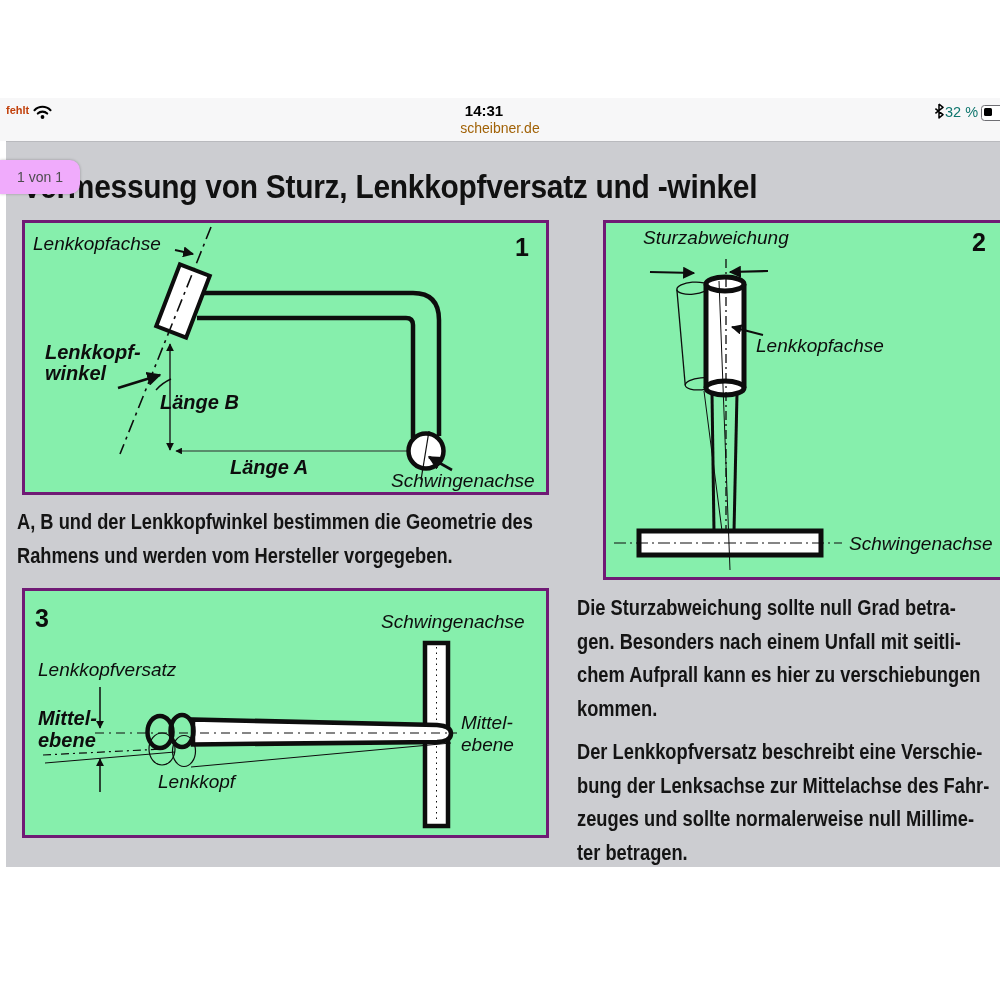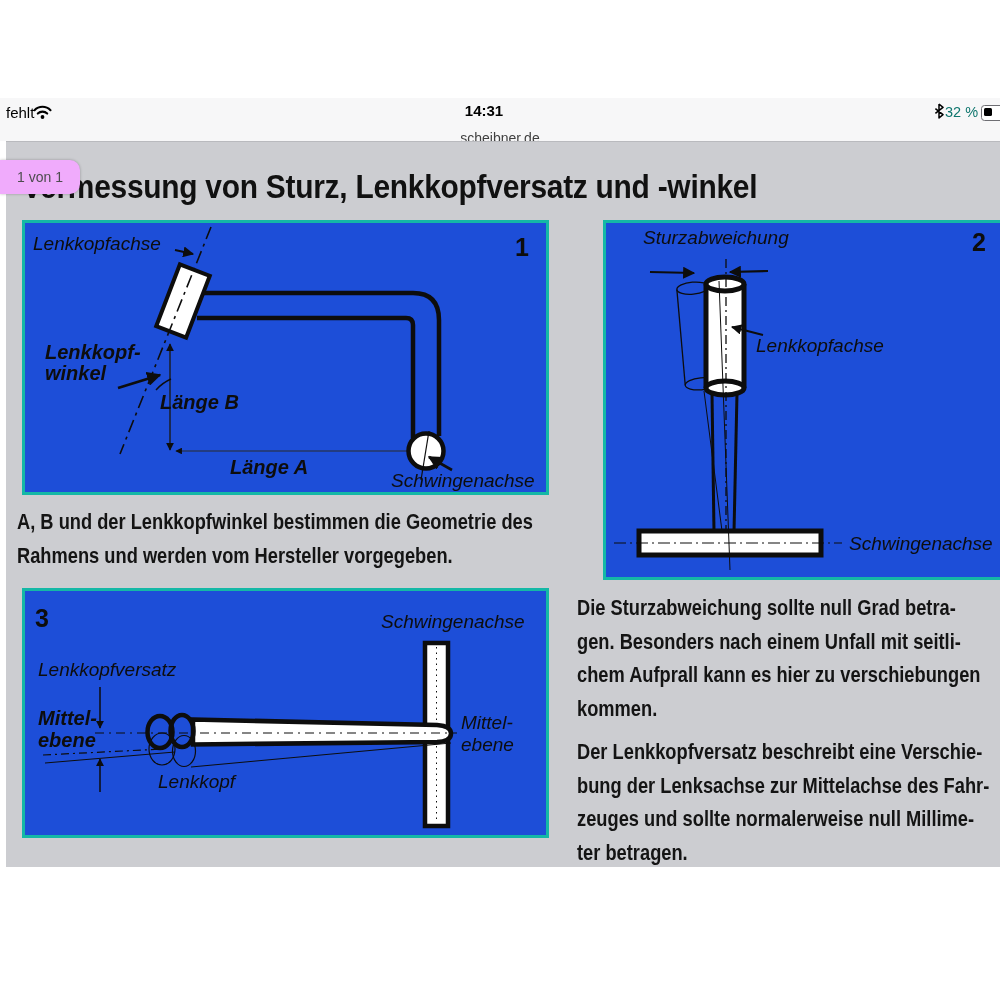--- a/index.html
+++ b/index.html
@@ -1,35 +1,35 @@
 <!DOCTYPE html>
 <html><head>
 <meta charset="utf-8">
 <style>
   html,body{margin:0;padding:0;}
   .canvas{position:relative;width:1000px;height:1000px;background:#ffffff;overflow:hidden;
           font-family:"Liberation Sans",sans-serif;}
   
   .statusbar{position:absolute;left:0;top:98px;width:1000px;height:43px;background:#f7f7f8;}
-  .sb-carrier{position:absolute;left:6px;top:6px;font-size:15px;color:#000000;}
+  .sb-carrier{position:absolute;left:6px;top:6px;font-size:11px;color:#c2410c;font-weight:bold;}
   .sb-wifi{position:absolute;left:33px;top:7px;}
   .sb-time{position:absolute;left:0;top:4px;width:968px;text-align:center;font-size:15px;font-weight:bold;color:#000;}
-  .sb-site{position:absolute;left:0;top:32px;width:1000px;text-align:center;font-size:14px;color:#404040;}
+  .sb-site{position:absolute;left:0;top:22px;width:1000px;text-align:center;font-size:14px;color:#a16207;}
   .sb-bt{position:absolute;left:934px;top:5px;}
   .sb-batt-pct{position:absolute;left:945px;top:6px;font-size:14.5px;color:#0f766e;}
   .sb-batt{position:absolute;left:981px;top:7px;width:30px;height:14px;border:1.5px solid #6e6e73;border-radius:3.5px;background:#fff;}
   .sb-batt-fill{position:absolute;left:1.5px;top:1.5px;height:8px;background:#000;border-radius:1.5px;}
   
   .page{position:absolute;left:6px;top:141px;width:994px;height:725px;background:#cccdd1;border-top:1px solid #b9babe;}
   .page-pill{position:absolute;left:0;top:160px;width:80px;height:34px;background:#f0abfc;
              border-radius:0 10px 10px 0;box-shadow:0 0 3px rgba(0,0,0,.28);z-index:6;
              font-size:14px;color:#4c4c4e;line-height:34px;text-align:center;}
   .doc-title{position:absolute;left:22px;top:167px;font-size:34px;font-weight:bold;color:#111;
              white-space:nowrap;transform:scaleX(.88);transform-origin:left top;letter-spacing:-.3px;z-index:2;}
-  .figure{position:absolute;background:#1d4ed8;border:3px solid #14b8a6;box-sizing:border-box;}
+  .figure{position:absolute;background:#86efac;border:3px solid #701a75;box-sizing:border-box;}
   .fig1{left:22px;top:220px;width:527px;height:275px;}
   .fig2{left:575px;top:220px;width:479px;height:360px;margin-left:28px;}
   .fig3{left:22px;top:588px;width:527px;height:250px;}
   .bodytext{position:absolute;font-size:21.5px;font-weight:bold;color:#141414;line-height:33.5px;
             transform:scaleX(.85);transform-origin:left top;white-space:nowrap;}
   .cap-left{left:17px;top:506px;}
   .para1{left:577px;top:592px;}
   .para2{left:577px;top:736px;}
   svg text{fill:#0d0d0d;}
   .lbl{font-style:italic;font-size:19px;}

